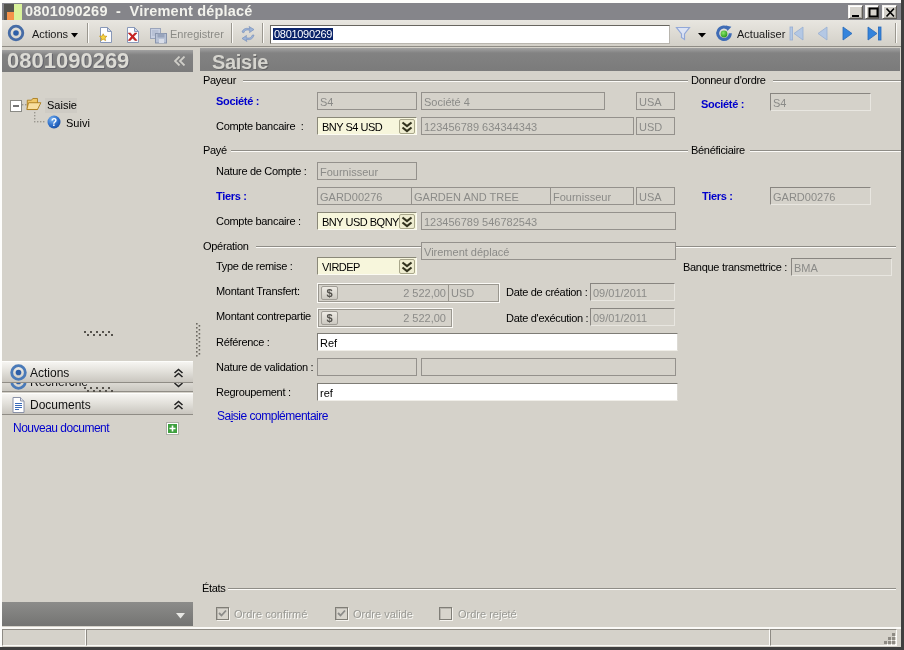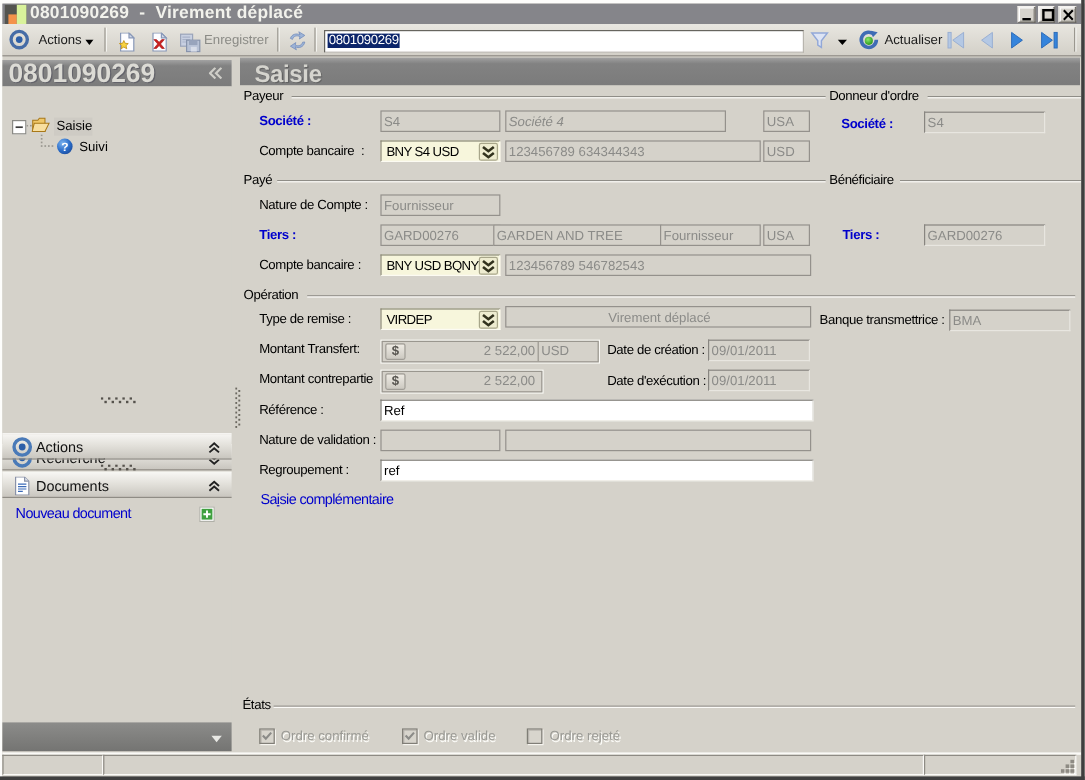--- a/index.html
+++ b/index.html
@@ -267,21 +267,21 @@
 </div>
 
 </div>
 <div class="abs" id="formarea" style="left:200px;top:72px;width:700px;height:555px;">
 <div class="lbl" style="left:3px;top:2px;">Payeur</div>
 <div class="sline" style="left:43px;top:8px;width:445px;"></div>
 <div class="lbl" style="left:491px;top:2px;">Donneur d'ordre</div>
 <div class="sline" style="left:573px;top:8px;width:128px;"></div>
 <div class="blbl" style="left:16px;top:23px;">Société :</div>
 <div class="fld" style="left:117px;top:20px;width:100px;">S4</div>
-<div class="fld" style="left:221px;top:20px;width:184px;font-style:italic;">Société 4</div>
+<div class="fld" style="left:221px;top:20px;width:184px;">Société 4</div>
 <div class="fld" style="left:436px;top:20px;width:39px;">USA</div>
 <div class="blbl" style="left:501px;top:26px;">Société :</div>
 <div class="fld fld2" style="left:570px;top:21px;width:101px;">S4</div>
 <div class="lbl" style="left:16px;top:48px;">Compte bancaire&nbsp; :</div>
 <div class="ddl" style="left:117px;top:45px;width:100px;">
       <span class="x">BNY S4 USD</span>
       <span class="btn">
         <svg width="14" height="13" style="position:absolute;left:0px;top:1px;">
           <path d="M2.5 1.5 L7 5 L11.5 1.5 M2.5 6.5 L7 10 L11.5 6.5" fill="none" stroke="#32321e" stroke-width="2.2"></path>
         </svg>
@@ -316,21 +316,21 @@
 <div class="sline" style="left:56px;top:174px;width:640px;"></div>
 <div class="lbl" style="left:16px;top:188px;">Type de remise :</div>
 <div class="ddl" style="left:117px;top:185px;width:100px;">
       <span class="x">VIRDEP</span>
       <span class="btn">
         <svg width="14" height="13" style="position:absolute;left:0px;top:1px;">
           <path d="M2.5 1.5 L7 5 L11.5 1.5 M2.5 6.5 L7 10 L11.5 6.5" fill="none" stroke="#32321e" stroke-width="2.2"></path>
         </svg>
       </span>
     </div>
-<div class="fld" style="left:221px;top:183px;width:255px;text-align:center;">Virement déplacé</div>
+<div class="fld" style="left:221px;top:170px;width:255px;">Virement déplacé</div>
 <div class="lbl" style="left:483px;top:189px;">Banque transmettrice :</div>
 <div class="fld fld2" style="left:591px;top:186px;width:101px;">BMA</div>
 <div class="lbl" style="left:16px;top:213px;">Montant Transfert:</div>
 <div class="abs" style="left:117px;top:211px;width:183px;height:20px;border:1px solid #fbfaf6;background:#d5d2ca;">
   <div class="abs" style="left:0;top:0;width:181px;height:18px;border:1px solid #9a978f;"></div>
   <div class="abs" style="left:3px;top:2px;width:17px;height:14px;background:linear-gradient(#eeebe4,#ccc9c1);border:1px solid #a09d96;border-radius:2px;text-align:center;font-weight:bold;color:#55534e;font-size:11px;">$</div>
   <div class="abs" style="left:20px;top:3px;width:108px;text-align:right;color:#8b8b88;font-size:11px;">2 522,00</div>
   <div class="abs" style="left:130px;top:1px;width:1px;height:16px;background:#9a978f;"></div>
   <div class="abs" style="left:133px;top:3px;color:#8b8b88;font-size:11px;">USD</div>
 </div>

